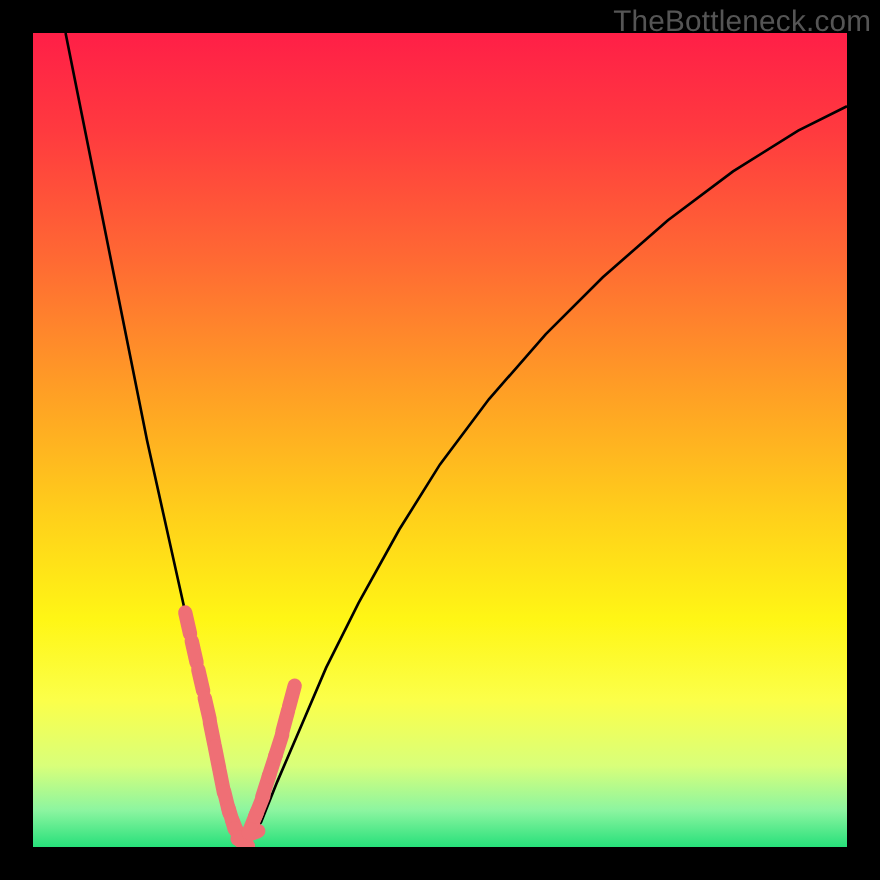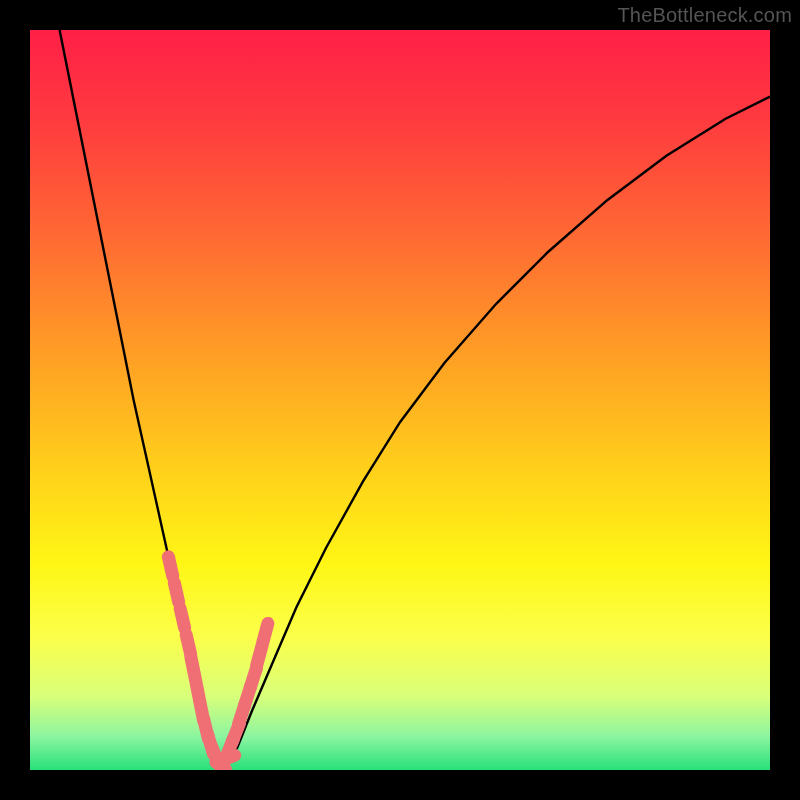--- a/index.html
+++ b/index.html
@@ -24,21 +24,21 @@
     left: 0;
     top: 0;
     width: 740px;
     height: 740px;
   }
   .watermark {
     position: absolute;
     top: 4px;
     right: 8px;
     color: #555;
-    font-size: 20px;
+    font-size: 27px;
     font-weight: 500;
     letter-spacing: 0.2px;
   }
   svg { display: block; }
 </style>
 </head>
 <body>
 
 <div class="frame">
   <svg class="plot" viewBox="0 0 740 740" width="740" height="740" preserveAspectRatio="none">

